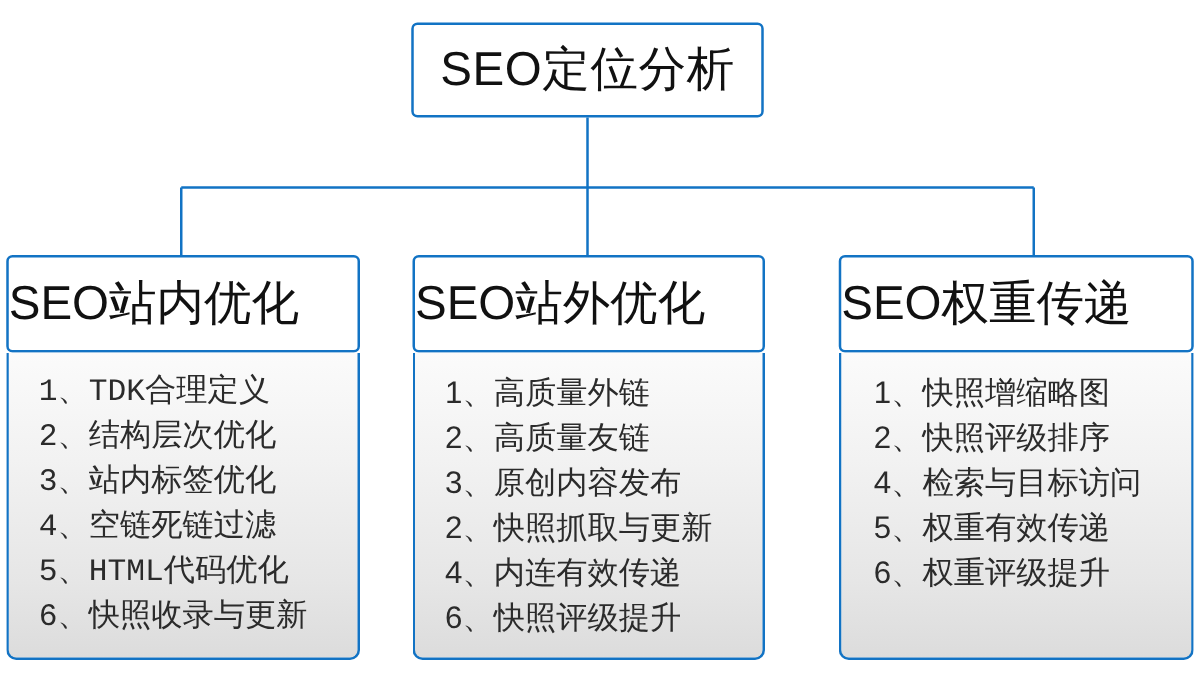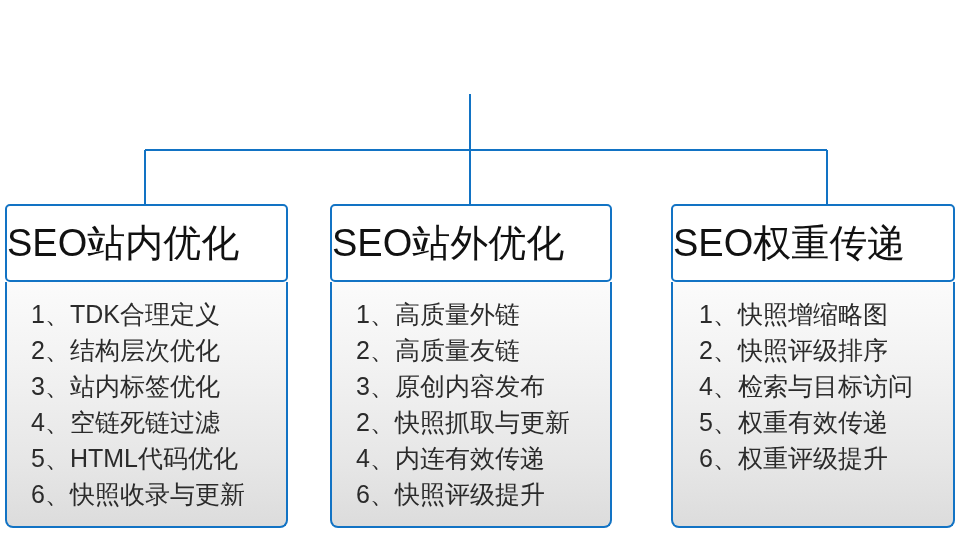--- a/index.html
+++ b/index.html
@@ -94,40 +94,43 @@
     color: #2b2b2b;
     white-space: nowrap;
     padding-left: 28px;
   }
 
   
   #col-0 { left: 5px;   width: 283px; }
   #col-1 { left: 330px; width: 282px; }
   #col-2 { left: 671px; width: 284px; }
 
-  #col-0 .item { padding-left: 24px; }
+  #col-0 .item { padding-left: 24px; font-family: Liberation Mono, monospace; }
   #col-1 .item { padding-left: 24px; }
   #col-2 .item { padding-left: 26px; }
 </style>
 </head>
 <body>
 
 <div id="canvas">
 
   <svg id="connectors" viewBox="0 0 960 550" width="960" height="550">
 
     <line x1="470" y1="94" x2="470" y2="150" stroke="#1273c4" stroke-width="2"></line>
 
     <line x1="145" y1="150" x2="827" y2="150" stroke="#1273c4" stroke-width="2"></line>
 
     <line x1="145" y1="150" x2="145" y2="204" stroke="#1273c4" stroke-width="2"></line>
     <line x1="470" y1="150" x2="470" y2="204" stroke="#1273c4" stroke-width="2"></line>
     <line x1="827" y1="150" x2="827" y2="204" stroke="#1273c4" stroke-width="2"></line>
   </svg>
 
+  <div class="root-box">
+    <div class="root-title">SEO定位分析</div>
+  </div>
 
   <div class="column" id="col-0">
     <div class="col-header">
       <div class="col-header-title">SEO站内优化</div>
     </div>
     <div class="col-body">
       <ul class="item-list">
         <li class="item">1、TDK合理定义</li>
         <li class="item">2、结构层次优化</li>
         <li class="item">3、站内标签优化</li>

